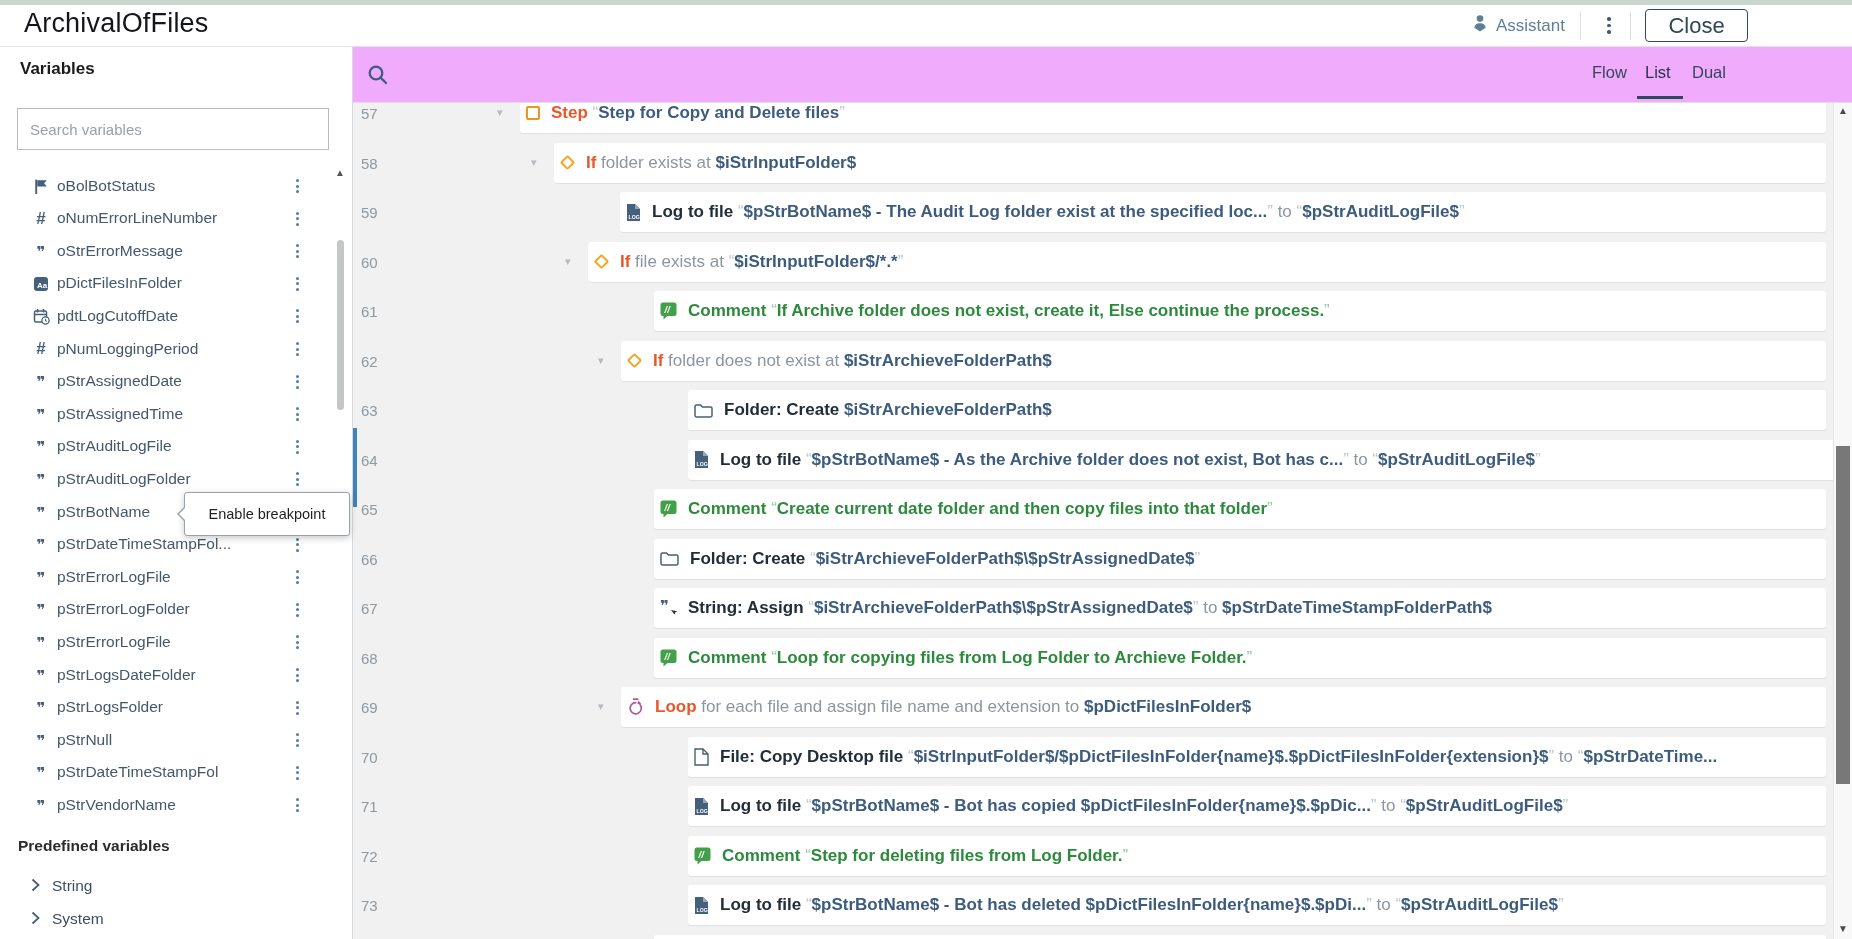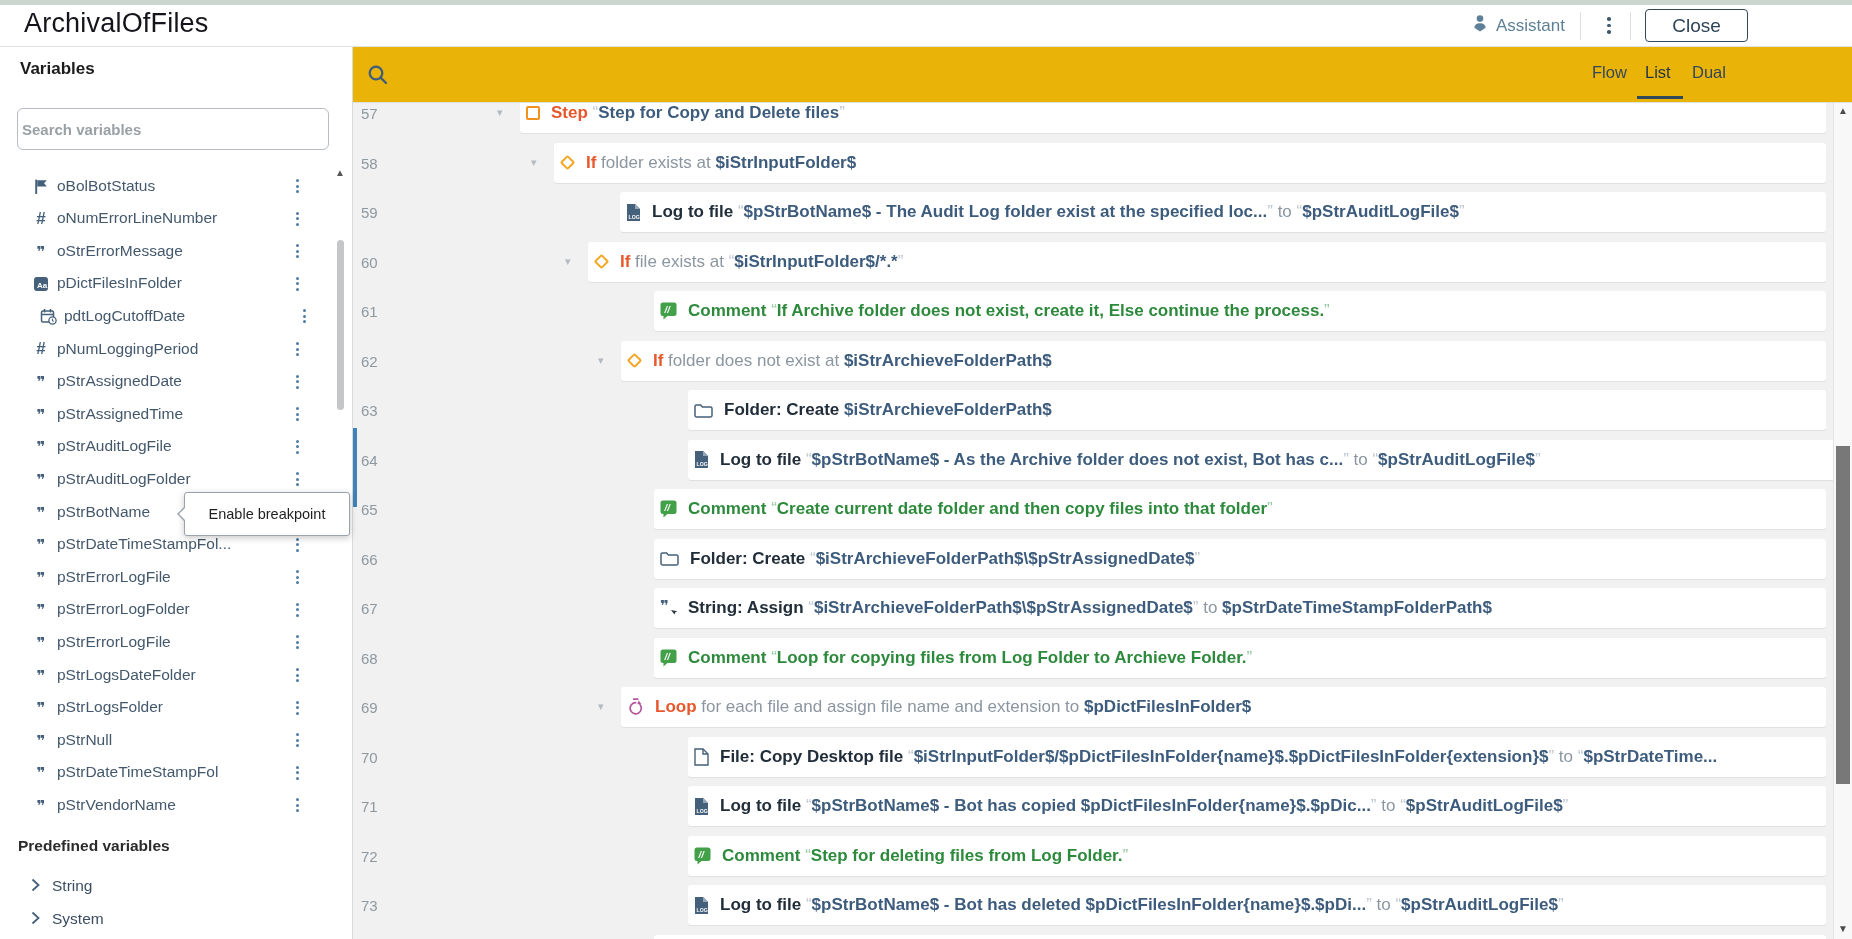--- a/index.html
+++ b/index.html
@@ -9,49 +9,49 @@
   
   .appheader{position:absolute;left:0;top:5px;width:1852px;height:42px;background:#fff;border-bottom:1px solid #e3e3e3;}
   .app-title{position:absolute;left:24px;top:3px;font-size:27px;color:#14141c;letter-spacing:.2px;}
   .assistant{position:absolute;left:1472px;top:0;height:41px;display:flex;align-items:center;gap:8px;
     color:#5e8096;font-size:17px;cursor:pointer;}
   .hdr-sep{position:absolute;top:7px;width:1px;height:28px;background:#dcdfe2;}
   .hdr-kebab{position:absolute;left:1596px;top:0;width:26px;height:41px;display:flex;flex-direction:column;
     justify-content:center;align-items:center;gap:3px;cursor:pointer;}
   .hdr-kebab i{width:3.5px;height:3.5px;border-radius:50%;background:#3f5970;}
   .close-btn{position:absolute;left:1645px;top:4px;width:103px;height:33px;background:#fff;
-    border:1px solid #33495e;border-radius:4px;color:#2f4558;font-size:19px;display:flex;
+    border:1px solid #33495e;border-radius:4px;color:#2f4558;font-size:22px;display:flex;
     align-items:center;justify-content:center;cursor:pointer;}
   
   .sidebar{position:absolute;left:0;top:47px;width:353px;height:892px;background:#fff;border-right:1px solid #d8dbdd;}
   .sb-heading{position:absolute;left:20px;top:12px;font-size:17px;font-weight:bold;color:#1b1b1b;}
   .sb-search{position:absolute;left:17px;top:61px;width:312px;height:42px;border:1px solid #b6bcc2;
-    border-radius:6px;padding:0 4px;font-size:15px;color:#333;outline:none;
-    font-family:"Liberation Sans","DejaVu Sans",sans-serif;font-weight:bold;}
+    border-radius:0;padding:0 12px;font-size:15px;color:#333;outline:none;
+    font-family:"Liberation Sans","DejaVu Sans",sans-serif;}
   .sb-search::placeholder{color:#9aa0a6;}
   .var-row{position:absolute;left:0;width:330px;height:33px;cursor:pointer;}
   .var-ic{position:absolute;left:29px;top:0;width:24px;height:33px;display:flex;align-items:center;
     justify-content:center;color:#44607a;}
   .var-name{position:absolute;left:57px;top:7px;font-size:15.5px;color:#44586c;white-space:nowrap;
     max-width:225px;overflow:hidden;}
   .var-kebab{position:absolute;left:289px;top:0;width:16px;height:33px;display:flex;flex-direction:column;
     justify-content:center;align-items:center;gap:2.5px;cursor:pointer;}
   .var-kebab i{width:3px;height:3px;border-radius:50%;background:#4e7ca3;}
   .ic-hash{font-size:17px;font-weight:bold;}
   .ic-quote{font-size:15px;font-weight:bold;line-height:1;}
   .sb-section{position:absolute;left:18px;font-size:15.5px;font-weight:600;color:#2b2b2b;}
   .sb-group{position:absolute;left:0;width:330px;height:30px;cursor:pointer;}
   .sb-group .chev{position:absolute;left:31px;top:7px;}
   .sb-group .glabel{position:absolute;left:52px;top:6px;font-size:15.5px;color:#3b4e61;}
   .sb-scroll-up{position:absolute;left:332px;top:119px;width:16px;height:14px;color:#555;font-size:10px;
     text-align:center;line-height:14px;cursor:pointer;}
   .sb-thumb{position:absolute;left:337px;top:193px;width:7px;height:170px;border-radius:4px;background:#c4c6c8;cursor:pointer;}
   
   .main{position:absolute;left:353px;top:47px;width:1499px;height:892px;background:#fff;}
-  .main-toolbar{position:absolute;left:0;top:0;width:1499px;height:56px;background:#eab308;border-bottom:1px solid #e0e0e0;}
+  .main-toolbar{position:absolute;left:0;top:0;width:1499px;height:56px;background:#f0abfc;border-bottom:1px solid #e0e0e0;}
   .m-search{position:absolute;left:14px;top:17px;cursor:pointer;}
   .tab{position:absolute;top:16px;font-size:16.5px;color:#33475a;cursor:pointer;}
   .tab.active{color:#1f3346;}
   .tab-underline{position:absolute;left:1284px;top:49px;width:46px;height:3px;background:#31475c;}
   .content{position:absolute;left:0;top:56px;width:1480px;height:836px;background:#f1f1f2;overflow:hidden;}
   .rownum{position:absolute;left:8px;font-size:15px;color:#8e989f;}
   .collapse-tri{position:absolute;font-size:11px;color:#b3bac2;cursor:pointer;line-height:11px;}
   .card{position:absolute;height:40px;background:#fff;border-radius:3px;box-shadow:0 1px 1px rgba(0,0,0,.07);
     display:flex;align-items:center;padding:0 6px;gap:11px;overflow:hidden;cursor:pointer;}
   .card .ic{flex-shrink:0;display:flex;align-items:center;justify-content:center;}
@@ -155,21 +155,21 @@
             <text x="4" y="11.5" font-size="8" font-weight="bold" fill="#fff">Aa</text>
           </svg>
         </span>
         <span class="var-name">pDictFilesInFolder</span>
         <span class="var-kebab">
           <i></i>
           <i></i>
           <i></i>
         </span>
       </div>
-      <div class="var-row" style="top: 252.9px; margin-left: 7px;">
+      <div class="var-row" style="top: 252.9px;">
         <span class="var-ic">
           <svg width="17" height="17" viewBox="0 0 17 17">
             <rect x="1.5" y="3" width="12" height="11" rx="1.5" fill="none" stroke="#44607a" stroke-width="1.5"></rect>
             <path d="M4.5 1v3.5 M10.5 1v3.5 M1.5 6.5h12" stroke="#44607a" stroke-width="1.5"></path>
             <circle cx="12.5" cy="12.5" r="3.6" fill="#fff" stroke="#44607a" stroke-width="1.3"></circle>
             <path d="M12.5 10.8v1.8l1.3.8" stroke="#44607a" stroke-width="1.1" fill="none"></path>
           </svg>
         </span>
         <span class="var-name">pdtLogCutoffDate</span>
         <span class="var-kebab">

